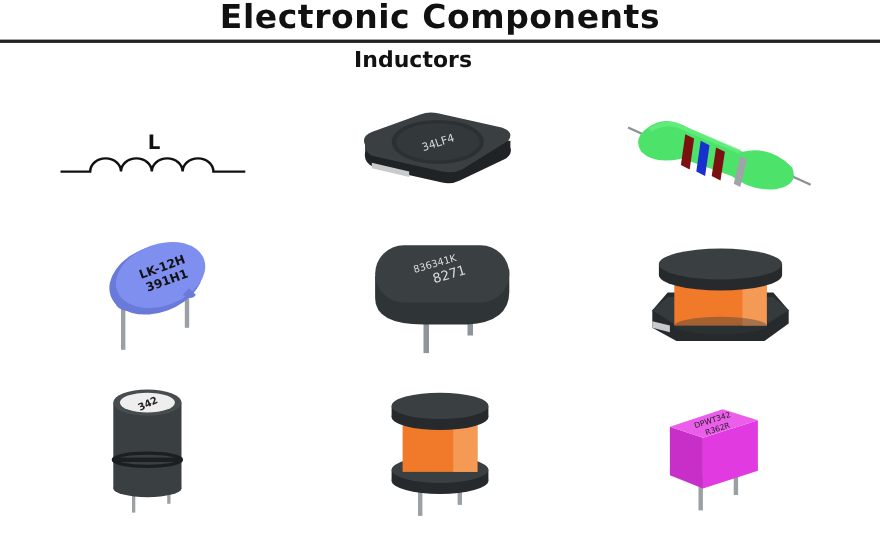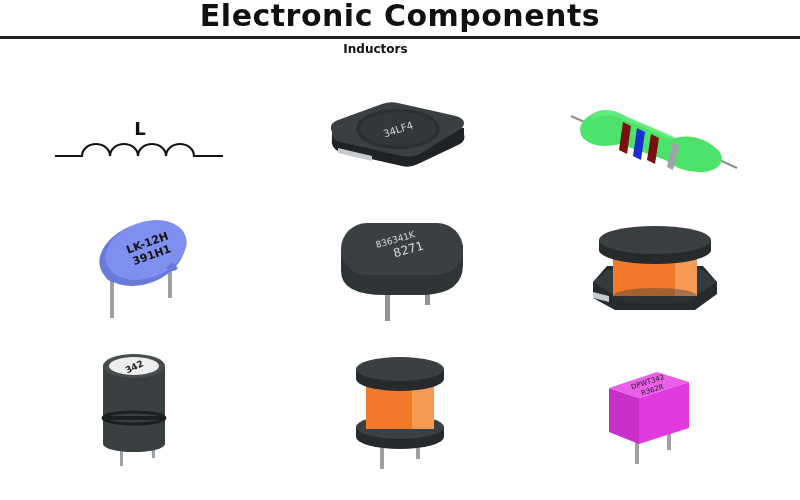--- a/index.html
+++ b/index.html
@@ -1,19 +1,19 @@
 <!DOCTYPE html>
 <html><head>
 <meta charset="utf-8">
 <style>
   html,body{margin:0;padding:0;background:#fff;}
   body{width:800px;height:500px;position:relative;overflow:hidden;font-family:"DejaVu Sans","Liberation Sans",sans-serif;}
   .title{position:absolute;left:0;width:800px;top:-2px;text-align:center;font-size:30px;font-weight:bold;color:#111;letter-spacing:0.5px;}
   .rule{position:absolute;left:0;top:36px;width:800px;height:3px;background:#222;}
-  .subtitle{position:absolute;left:0;width:751px;top:42px;text-align:center;font-size:12px;font-weight:bold;color:#111;}
+  .subtitle{position:absolute;left:0;width:751px;top:42px;text-align:center;font-size:20px;font-weight:bold;color:#111;}
   .cell{position:absolute;}
   svg{display:block;}
   .lbl{font-family:"DejaVu Sans","Liberation Sans",sans-serif;font-weight:bold;}
 </style>
 </head>
 <body>
 
 <div class="title">Electronic Components</div>
 <div class="rule"></div>
 <div class="subtitle">Inductors</div>

